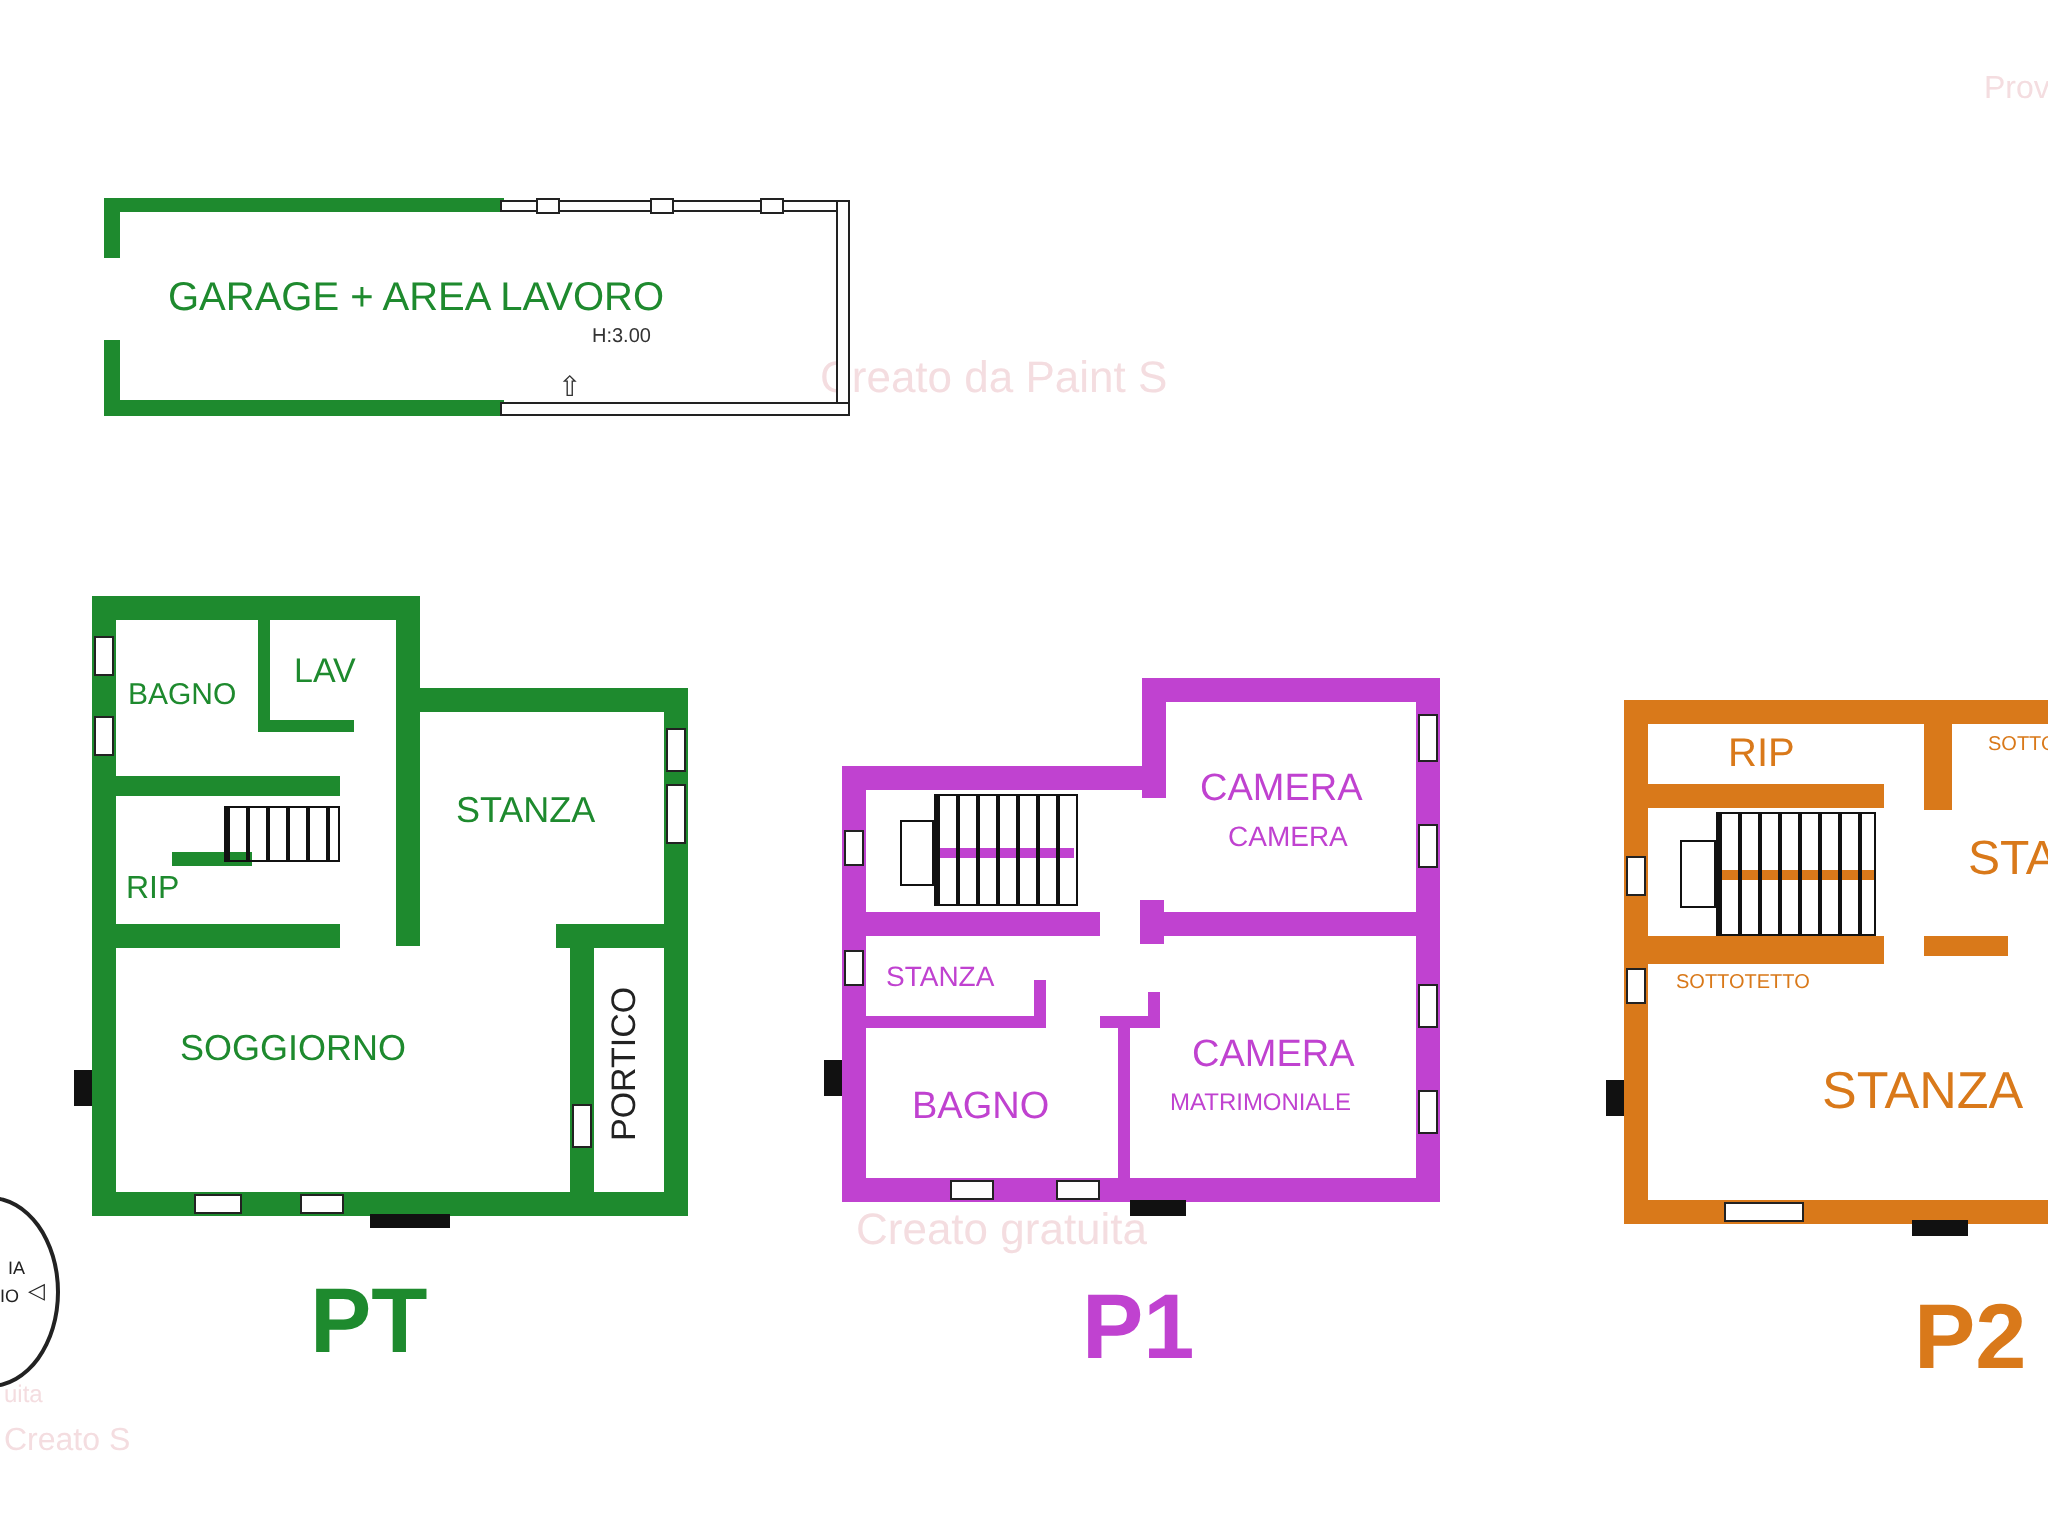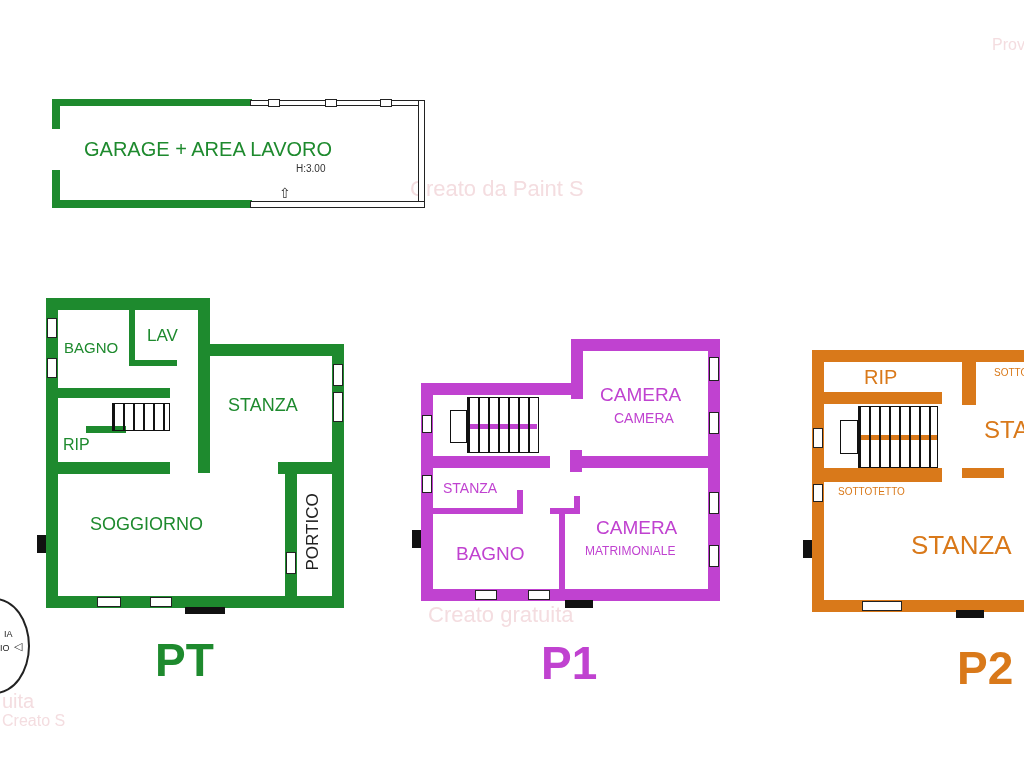--- a/index.html
+++ b/index.html
@@ -19,21 +19,21 @@
   .wm { position:absolute; color:#f4dde0; font-size:22px; white-space:nowrap; }
   .floor-title { position:absolute; font-weight:bold; font-size:46px; line-height:1; }
   .thin { position:absolute; border:1.5px solid #222; box-sizing:border-box; background:#fff; }
 </style>
 </head>
 <body>
 
 <div class="wm" style="left:992px;top:36px;font-size:16px;">Prova</div>
 <div class="wm" style="left:410px;top:176px;">Creato da Paint S</div>
 <div class="wm" style="left:428px;top:602px;">Creato gratuita</div>
-<div class="wm" style="left:2px;top:690px;font-size:20px;">uita</div>
+<div class="wm" style="left:2px;top:690px;font-size:12px;">uita</div>
 <div class="wm" style="left:2px;top:712px;font-size:16px;">Creato S</div>
 
 <div>
   <div class="abs g" style="left:52px;top:99px;width:200px;height:7px;"></div>
   <div class="abs g" style="left:52px;top:99px;width:8px;height:30px;"></div>
   <div class="abs g" style="left:52px;top:170px;width:8px;height:38px;"></div>
   <div class="abs g" style="left:52px;top:200px;width:200px;height:8px;"></div>
   <div class="thin" style="left:250px;top:100px;width:175px;height:6px;"></div>
   <div class="thin" style="left:418px;top:100px;width:7px;height:108px;"></div>
   <div class="thin" style="left:250px;top:201px;width:175px;height:7px;"></div>

